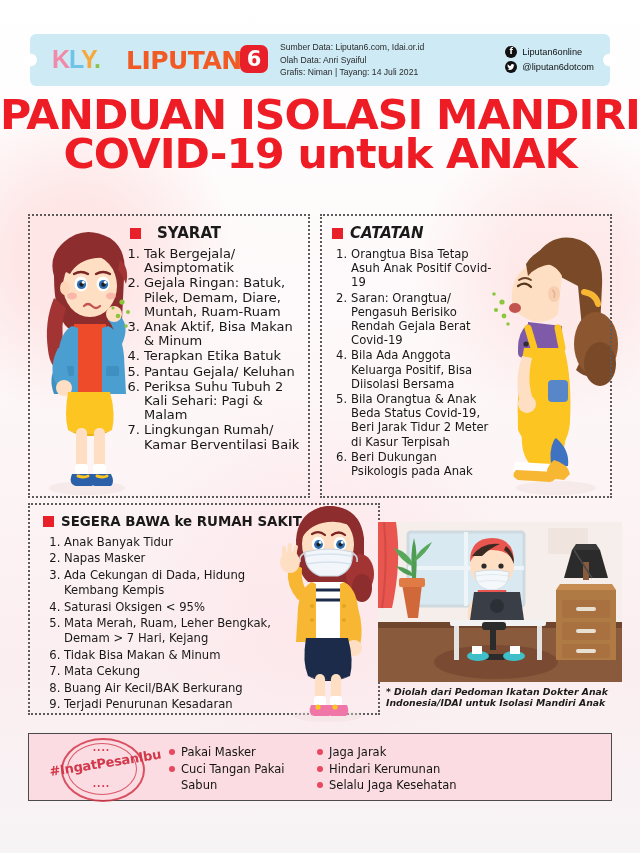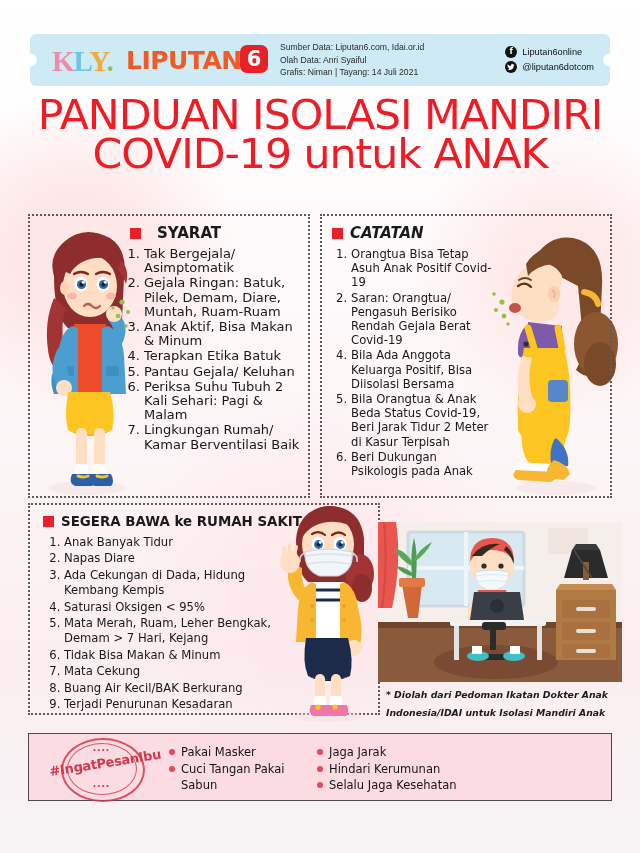--- a/index.html
+++ b/index.html
@@ -23,22 +23,22 @@
     position:absolute;left:30px;top:34px;width:580px;height:52px;
     background:#cdeaf5;border-radius:6px;
   }
   .masthead:before,.masthead:after{
     content:"";position:absolute;top:50%;width:13px;height:13px;background:#fff;
     border-radius:50%;transform:translateY(-50%);
   }
   .masthead:before{left:-6px;}
   .masthead:after{right:-6px;}
   .kly{
-    position:absolute;left:22px;top:11px;font-size:29px;font-weight:bold;letter-spacing:-1px;
-    font-family:Liberation Serif, serif;
+    position:absolute;left:22px;top:11px;font-size:25px;font-weight:bold;letter-spacing:-1px;
+    font-family:Liberation Sans, sans-serif;
   }
   .kly .k{color:#f08aa8;}
   .kly .l{color:#6fc3e8;}
   .kly .y{color:#f6a93b;}
   .kly .dot{color:#8bc34a;}
   .liputan{
     position:absolute;left:96px;top:12px;font-size:25px;font-weight:bold;color:#f15a24;
     letter-spacing:-.5px;font-family:"DejaVu Sans", sans-serif;
   }
   .six{
@@ -54,21 +54,21 @@
   .socials{position:absolute;right:16px;top:11px;font-size:9.2px;color:#111;line-height:14.5px;}
   .socrow{display:flex;align-items:center;gap:5px;}
   .socicon{
     width:12px;height:12px;border-radius:50%;background:#111;color:#fff;
     font-size:8px;line-height:12px;text-align:center;font-weight:bold;flex:0 0 auto;
     font-family:"DejaVu Sans", sans-serif;
   }
   
   .title{
     position:absolute;left:0;top:96px;width:640px;text-align:center;
-    color:#ee1c25;font-weight:normal;font-family:"DejaVu Sans", sans-serif;
+    color:#ee1c25;font-weight:bold;font-family:"DejaVu Sans", sans-serif;
     line-height:0.94;letter-spacing:-1px;
   }
   .title .l1{font-size:41px;display:block;transform:scaleX(1.04);}
   .title .l2{font-size:41px;display:block;transform:scaleX(1.04);}
   .title .l2 .lower{text-transform:none;}
   
   .panel{position:absolute;border:2px dotted #5b5b5b;box-sizing:border-box;background:transparent;}
   #panel-syarat{left:28px;top:214px;width:282px;height:284px;}
   #panel-catatan{left:320px;top:214px;width:292px;height:284px;}
   #panel-rs{left:28px;top:503px;width:352px;height:212px;}
@@ -102,21 +102,21 @@
     position:absolute;left:2px;top:20px;width:104px;text-align:center;
     transform:rotate(-9deg);color:#d2374a;font-weight:bold;font-size:13px;
     font-family:"DejaVu Sans", sans-serif;letter-spacing:-.3px;
   }
   .stamp .dots{position:absolute;left:34px;width:40px;height:5px;color:#d2374a;font-size:7px;text-align:center;}
   .blist{position:absolute;color:#141414;font-size:11.5px;line-height:16.5px;font-family:"DejaVu Sans", sans-serif;}
   .blist .bi{display:flex;align-items:flex-start;gap:6px;}
   .bdot{width:6px;height:6px;border-radius:50%;background:#e8475e;margin-top:5px;flex:0 0 auto;}
   .footnote{
     position:absolute;left:386px;top:686px;width:238px;text-align:left;
-    font-style:italic;font-weight:bold;font-size:9.3px;line-height:18px;color:#1b1b1b;
+    font-style:italic;font-weight:bold;font-size:9.3px;line-height:11px;color:#1b1b1b;
     font-family:"DejaVu Sans", sans-serif;
   }
   
   .ill{position:absolute;}
 </style>
 </head>
 <body>
 
 <div class="page">
 
@@ -310,21 +310,21 @@
       </div>
   </div>
 
   <div class="panel" id="panel-rs">
     <div class="panel-head" style="font-size:13.4px;margin:9px 0 6px 13px;">
       <span class="sq"></span>
       <span>SEGERA BAWA ke RUMAH SAKIT, BILA:</span>
     </div>
     <ol class="items" id="rs-list" style="font-size:11.6px;line-height:15.4px;margin-left:16px;padding-left:18px;padding-right:96px;">
         <li>Anak Banyak Tidur</li>
-        <li>Napas Diare</li>
+        <li>Napas Masker</li>
         <li>Ada Cekungan di Dada, Hidung Kembang Kempis</li>
         <li>Saturasi Oksigen &lt; 95%</li>
         <li>Mata Merah, Ruam, Leher Bengkak, Demam &gt; 7 Hari, Kejang</li>
         <li>Tidak Bisa Makan &amp; Minum</li>
         <li>Mata Cekung</li>
         <li>Buang Air Kecil/BAK Berkurang</li>
         <li>Terjadi Penurunan Kesadaran</li>
       </ol>
   </div>
 

